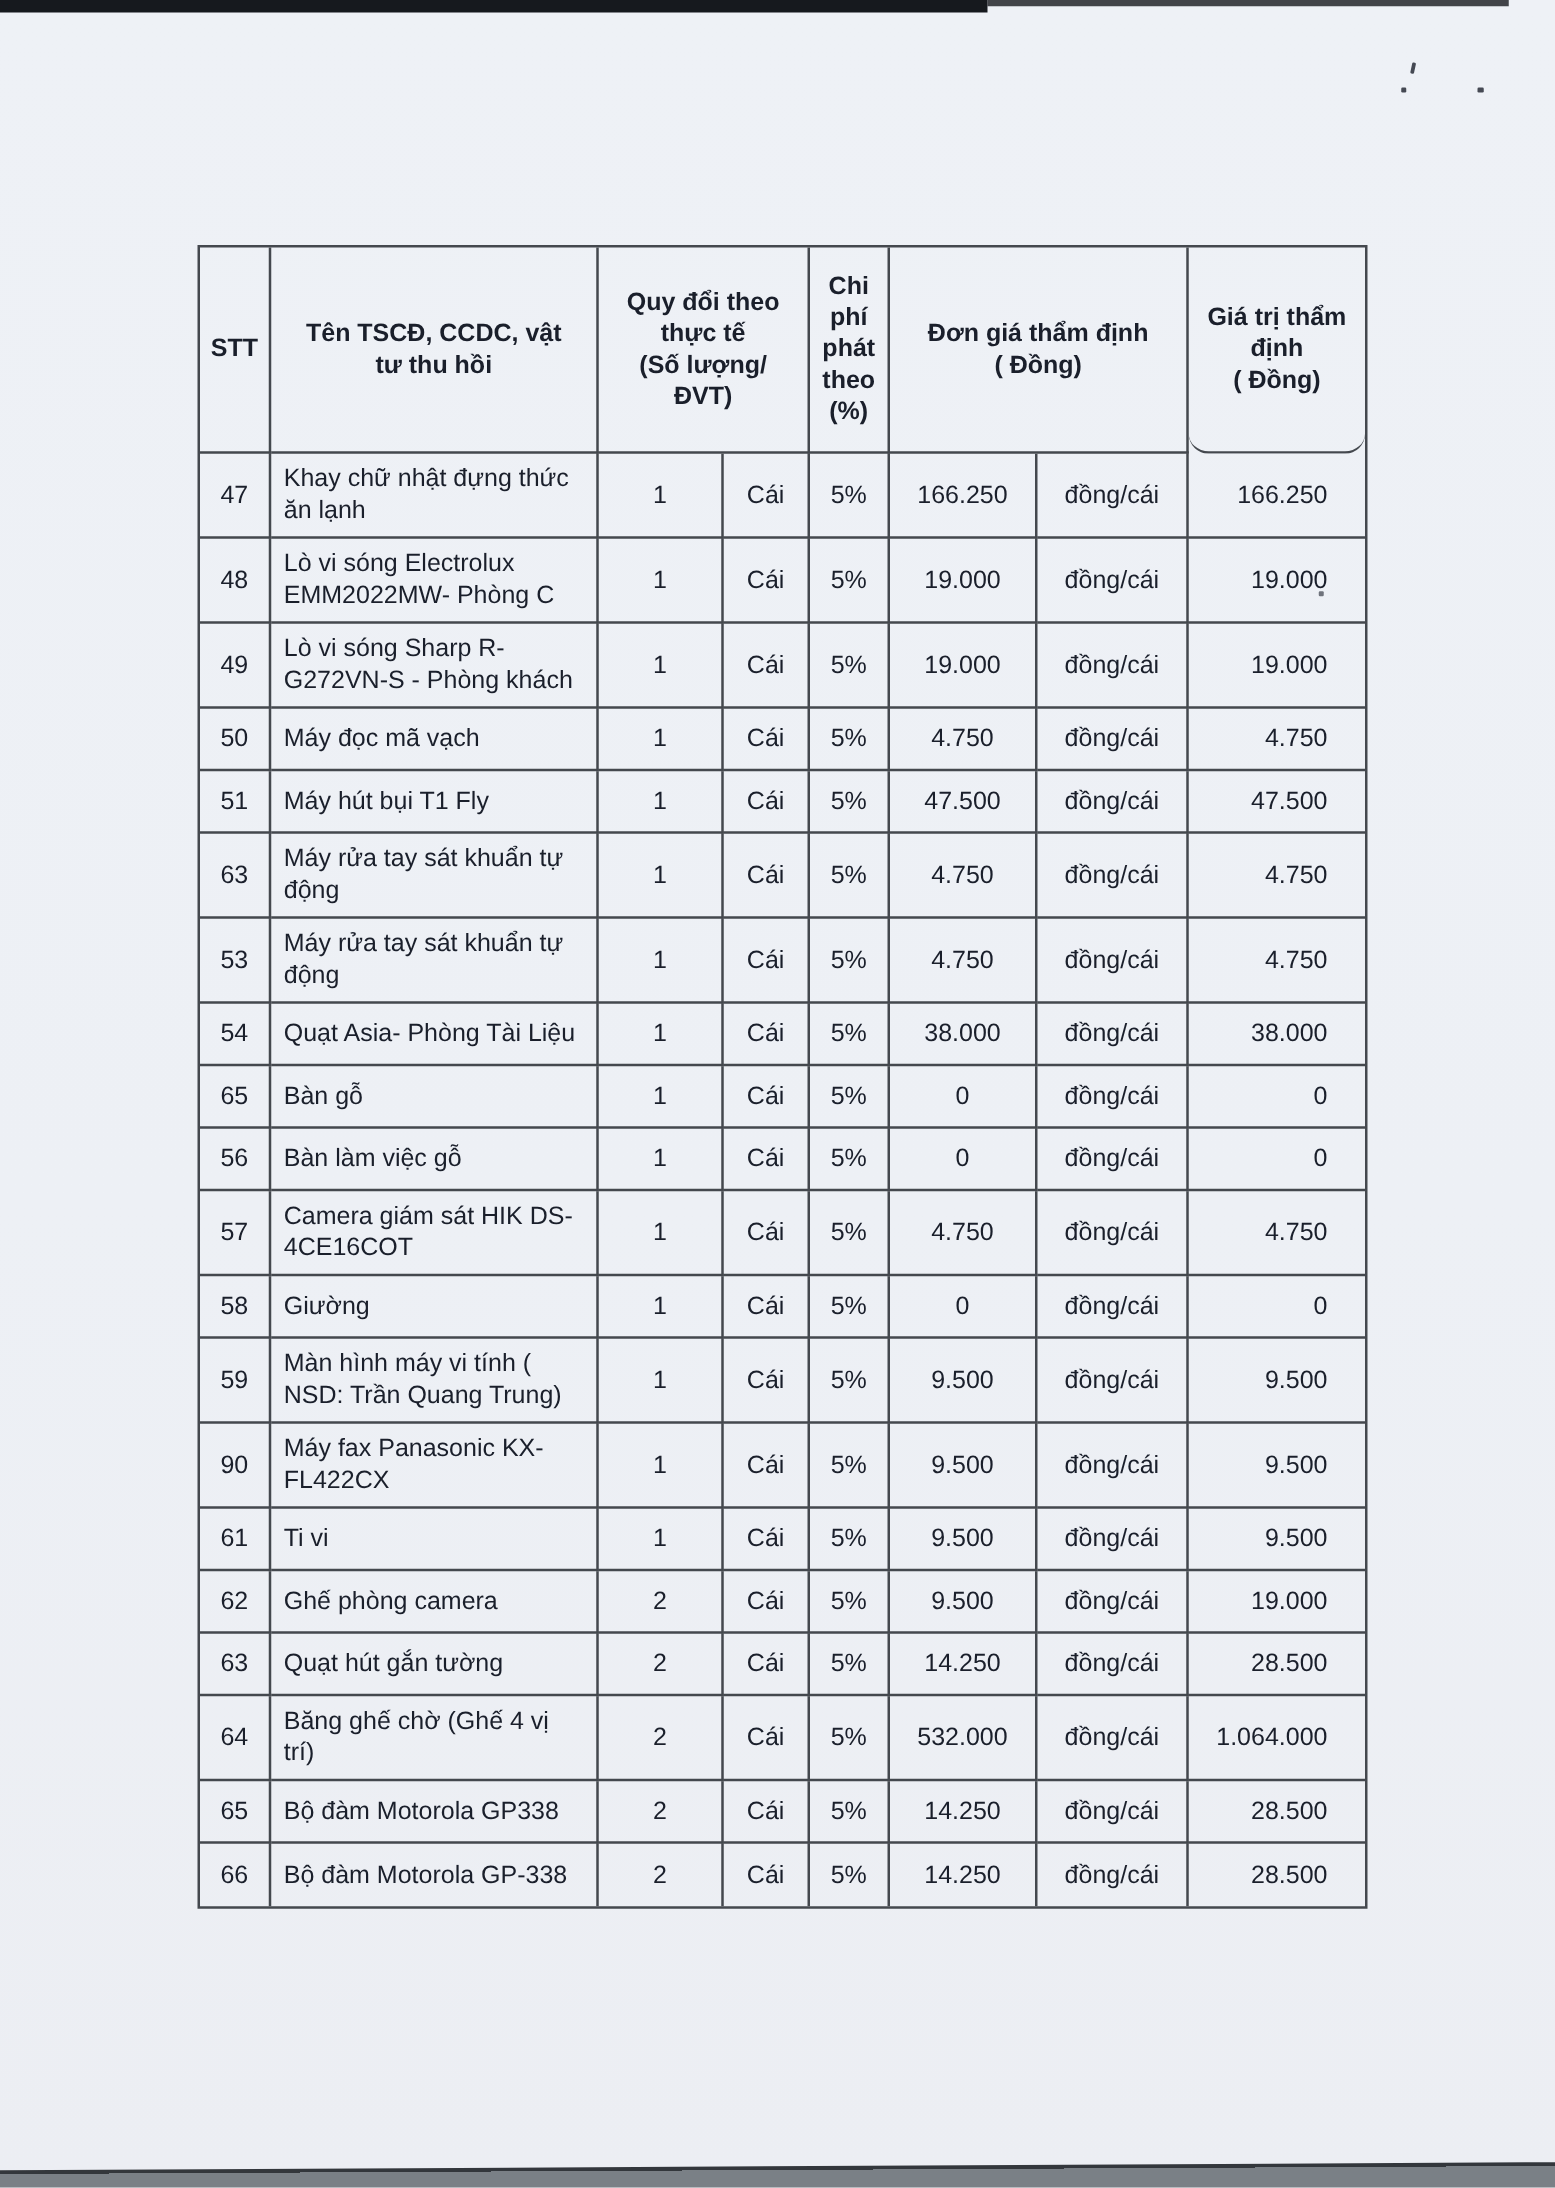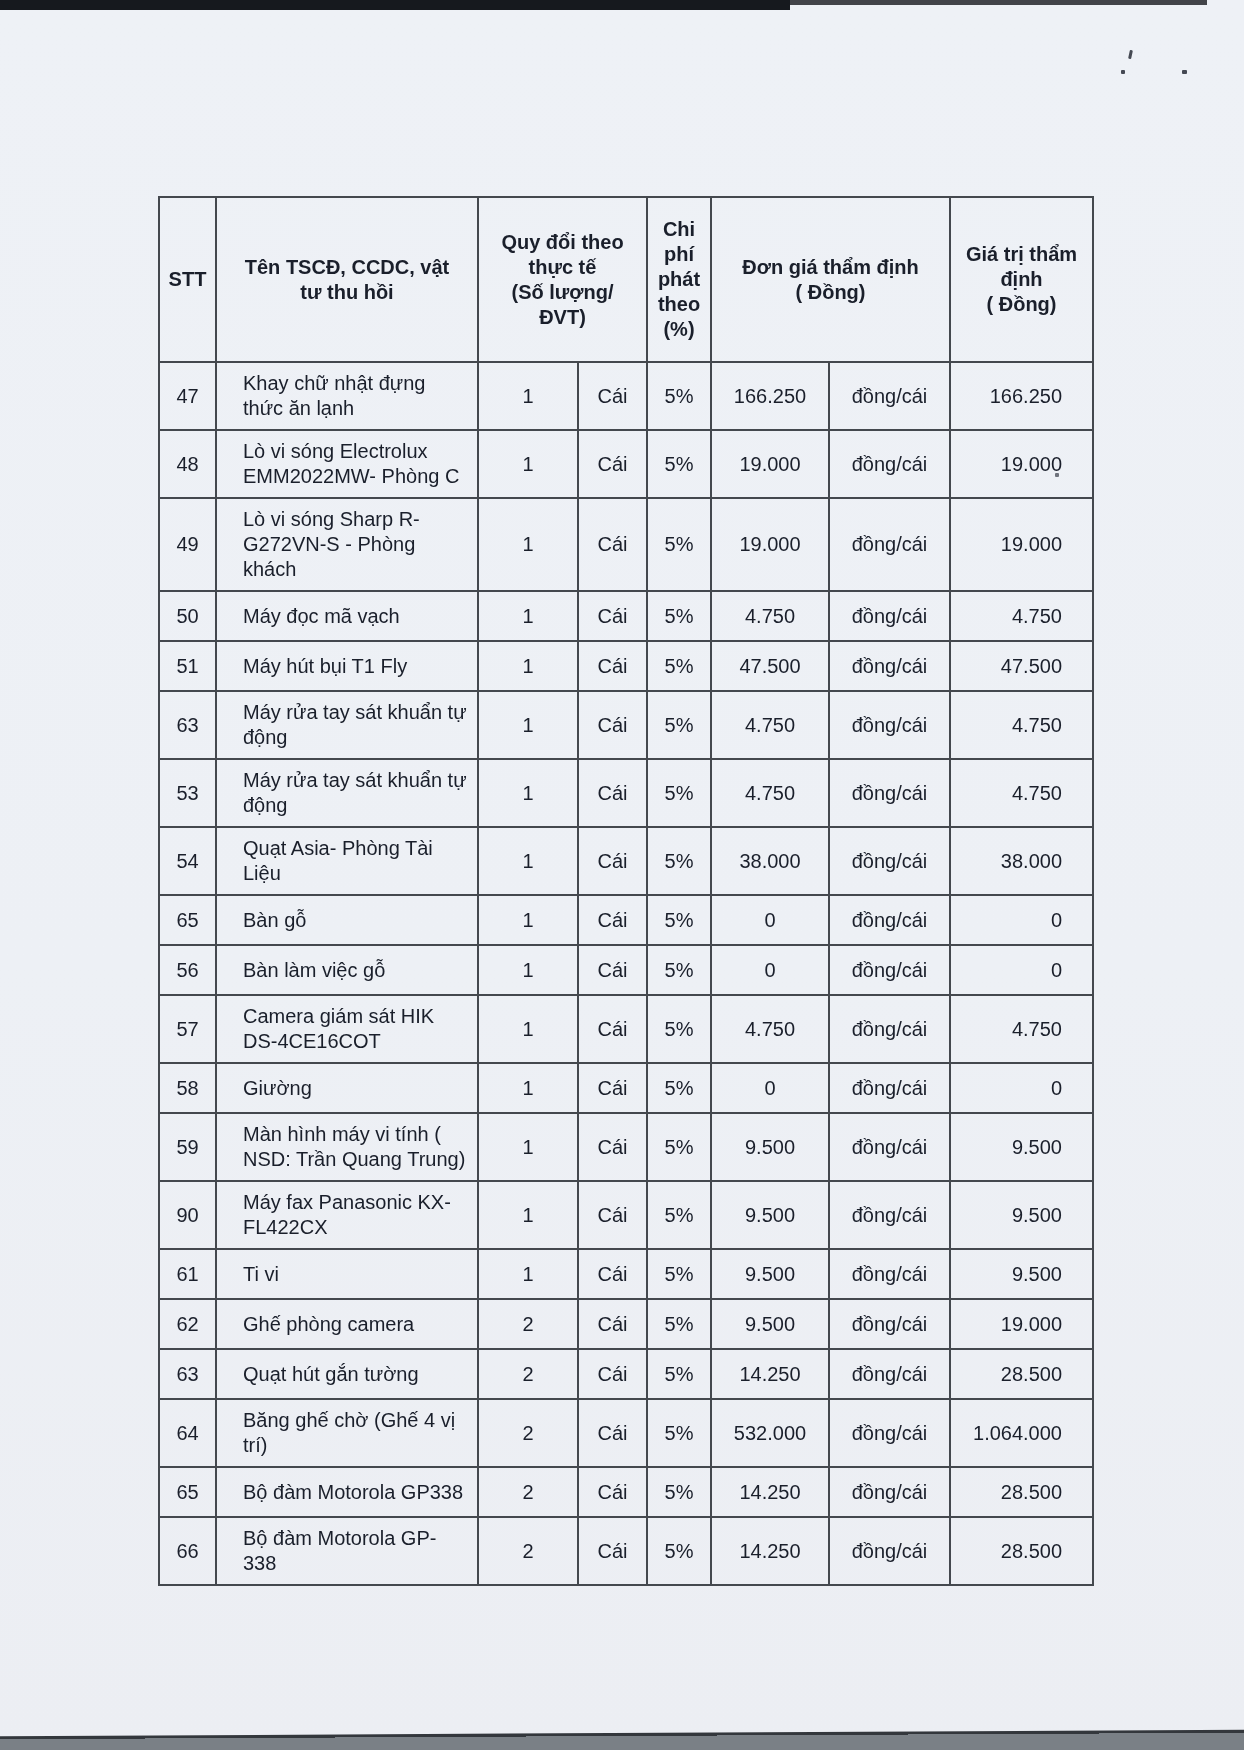--- a/index.html
+++ b/index.html
@@ -41,23 +41,23 @@
     border-bottom:2px solid var(--line);
     display:flex; align-items:center; justify-content:center;
     font-size:20px; line-height:25px;
   }
   .th{
     font-weight:bold; text-align:center; white-space:pre-line;
     padding:18px 4px; min-height:165px;
   }
   .td{ min-height:50px; padding:8px 6px; }
   .span2{ grid-column:span 2; }
-  .c-name{ justify-content:flex-start; text-align:left; padding-left:26px; padding-right:8px; }
+  .c-name{ justify-content:flex-start; text-align:left; padding-left:10px; padding-right:8px; }
   .c-value{ justify-content:flex-end; text-align:right; padding-right:30px; border-right:none; }
-  .th.last{ border-right:none; }
+  .th.last{ border-right:none;border-radius:16px; }
   .tbl > :nth-last-child(-n+8){ border-bottom:none; }
 </style>
 </head>
 <body>
 
 <div class="top-bar-a"></div>
 <div class="top-bar-b"></div>
 <div class="speck speck1"></div>
 <div class="speck speck2"></div>
 <div class="speck speck3"></div>

